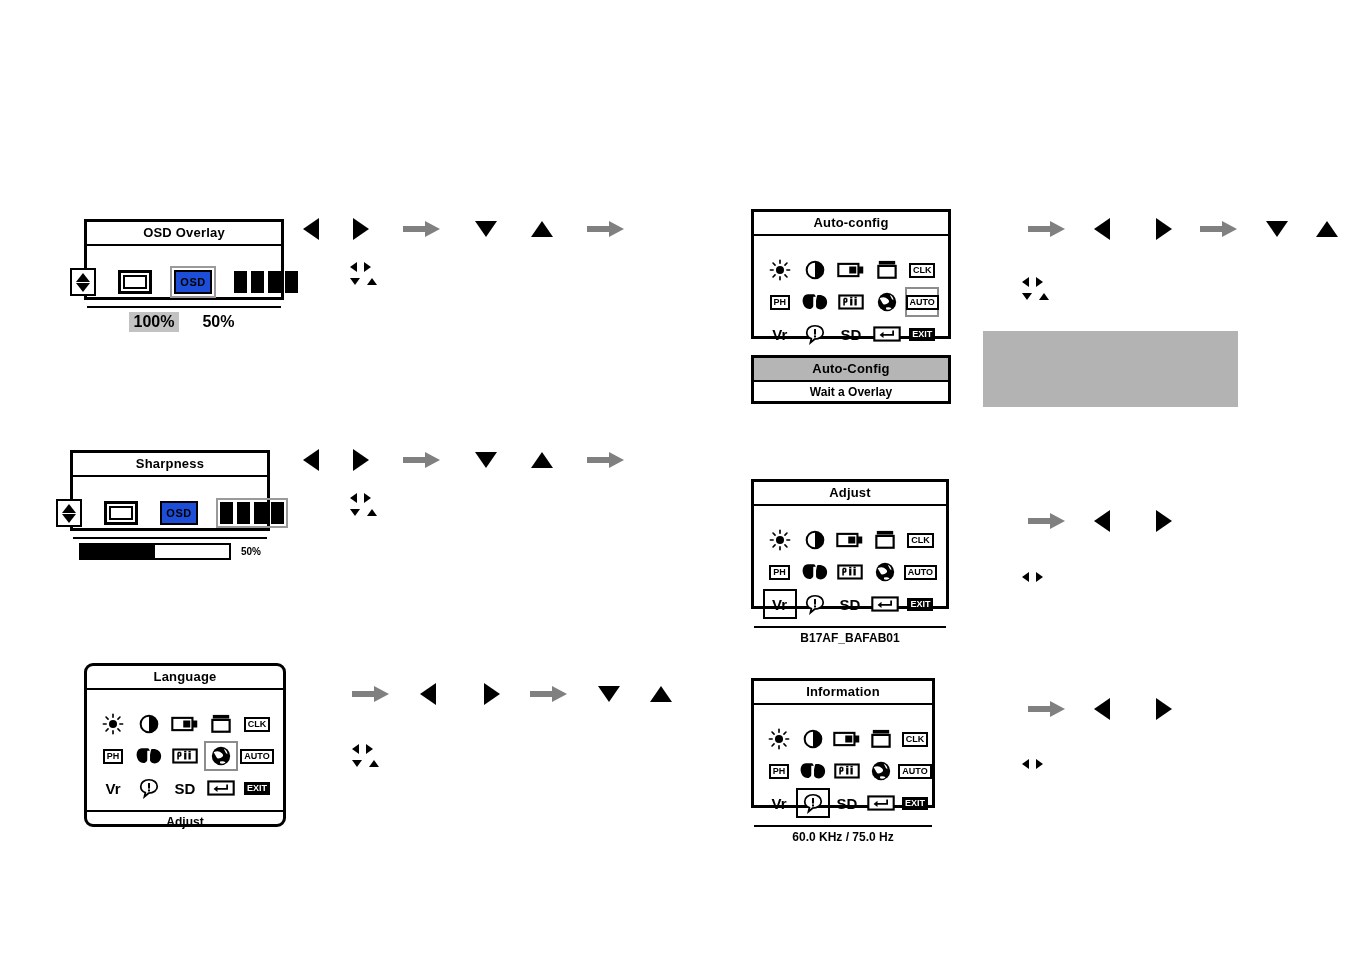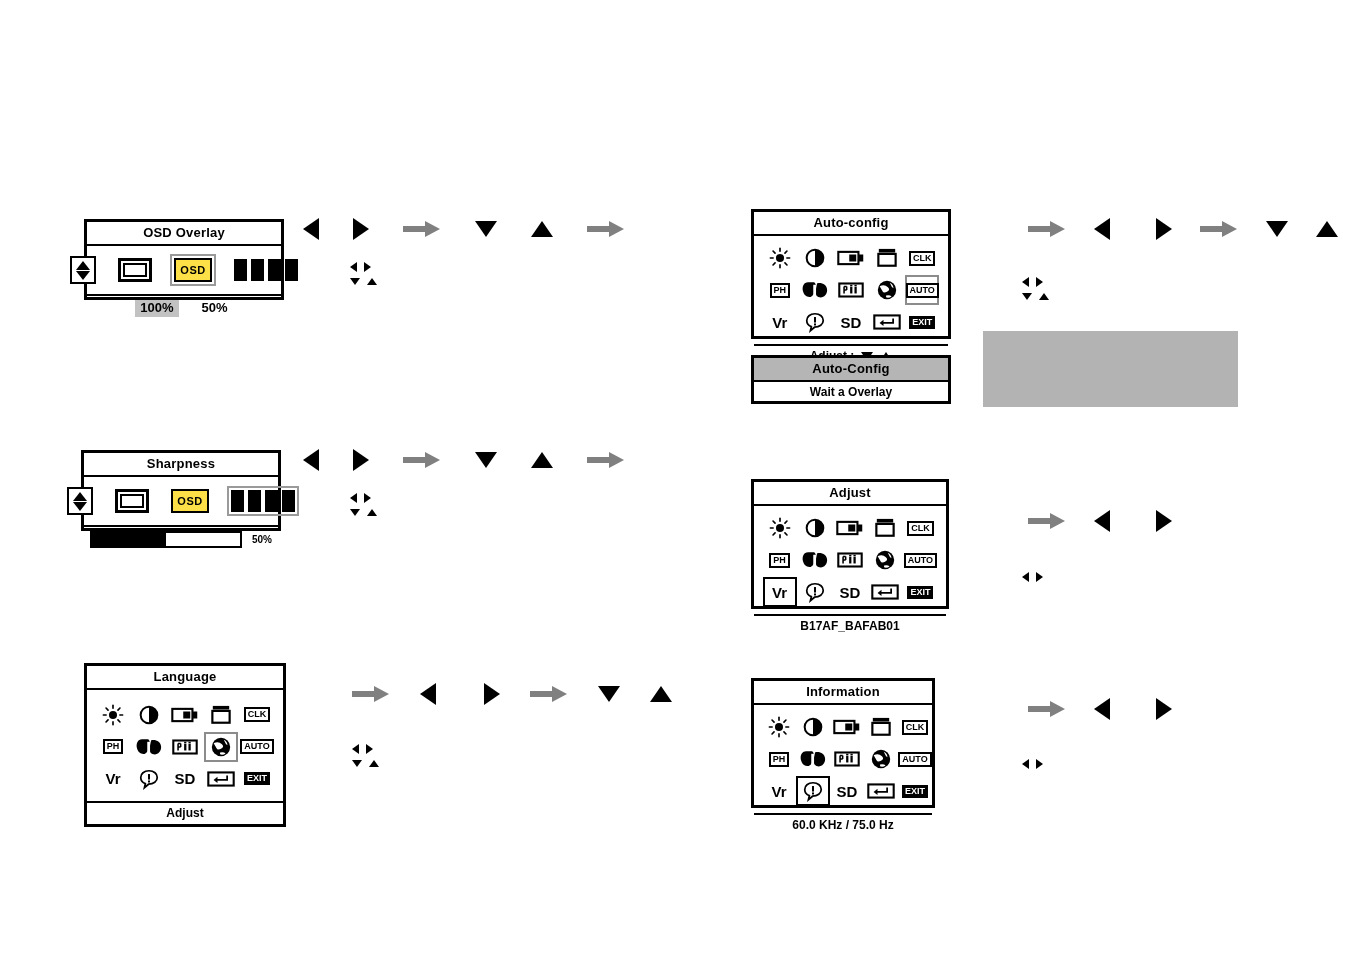--- a/index.html
+++ b/index.html
@@ -31,22 +31,23 @@
     color: #000;
     padding: 4px 0 4px 0;
     border-bottom: 2px solid #000;
     letter-spacing: .2px;
     line-height: 1.1;
   }
   .osd-title.shaded { background: #b5b5b5; }
   .osd-body {
     flex: 1;
     display: flex;
-    align-items: flex-end;
+    align-items: flex-start;
     justify-content: center;
+    margin-top: 12px;
   }
   .osd-footer {
     text-align: center;
     font-weight: bold;
     font-size: 12px;
     color: #000;
     border-top: 2px solid #000;
     padding: 4px 0 4px 0;
     line-height: 1.1;
   }
@@ -107,35 +108,35 @@
   .ico-screen::after {
     content:"";
     position:absolute; left:2px; top:2px; right:2px; bottom:2px;
     border: 2px solid #000;
   }
 
   
   .ico-osdtext {
     width: 38px; height: 24px;
     border: 2px solid #000;
-    background: #fde047;
+    background: #1d4ed8;
     display: flex; align-items: center; justify-content: center;
     font-size: 11px; font-weight: bold; font-family: "Liberation Sans", sans-serif;
     letter-spacing: .5px;
   }
 
   
   .ico-bars { display: flex; gap: 4px; }
   .ico-bars .bar { width: 13px; height: 22px; background: #000; }
 
   
   .val-row {
     display: flex; align-items: center; justify-content: center;
     gap: 18px;
-    font-size: 13px; font-weight: bold;
+    font-size: 16px; font-weight: bold;
   }
   .val-hl { background: #c2c2c2; padding: 1px 5px; }
   .val-plain { padding: 1px 5px; }
 
   .slider-row {
     display: flex; align-items: center; justify-content: center;
     gap: 10px; width: 100%; padding: 0 6px;
   }
   .slider-track {
     flex: 1;
@@ -268,21 +269,21 @@
   </div>
   <div class="mini-pair" style="left:350px; top:262px;">
     <span class="tri tri-l-sm"></span>
     <span class="tri tri-r-sm"></span>
   </div>
   <div class="mini-pair" style="left:350px; top:278px;">
     <span class="tri tri-d-sm"></span>
     <span class="tri tri-u-sm"></span>
   </div>
 
-  <div class="osd" style="left:81px; top:450px; width:200px; height:81px;">
+  <div class="osd" style="left:70px; top:450px; width:200px; height:81px;">
     <div class="osd-title">Sharpness</div>
     <div class="osd-body">
       <div class="pict-row">
         <span class="nosel-box">
           <span class="ico-updown">
             <span class="tri-up"></span>
               <span class="tri-down"></span>
           </span>
         </span>
         <span class="nosel-box">
@@ -329,21 +330,21 @@
   </div>
   <div class="mini-pair" style="left:350px; top:493px;">
     <span class="tri tri-l-sm"></span>
     <span class="tri tri-r-sm"></span>
   </div>
   <div class="mini-pair" style="left:350px; top:509px;">
     <span class="tri tri-d-sm"></span>
     <span class="tri tri-u-sm"></span>
   </div>
 
-  <div class="osd" style="left:84px; top:663px; width:202px; height:164px;">
+  <div class="osd" style="left:84px; top:663px; width:202px; height:164px;border-radius:9px;">
     <div class="osd-title">Language</div>
     <div class="osd-body">
       <div class="icon-grid">
         <span class="gcell">
           <svg width="22" height="22" viewBox="0 0 24 24">
               <g fill="#000">
                 <circle cx="12" cy="12" r="4.4"></circle>
                 <g stroke="#000" stroke-width="1.8" stroke-linecap="round">
                   <line x1="12" y1="1.5" x2="12" y2="4.5"></line>
                   <line x1="12" y1="19.5" x2="12" y2="22.5"></line>

